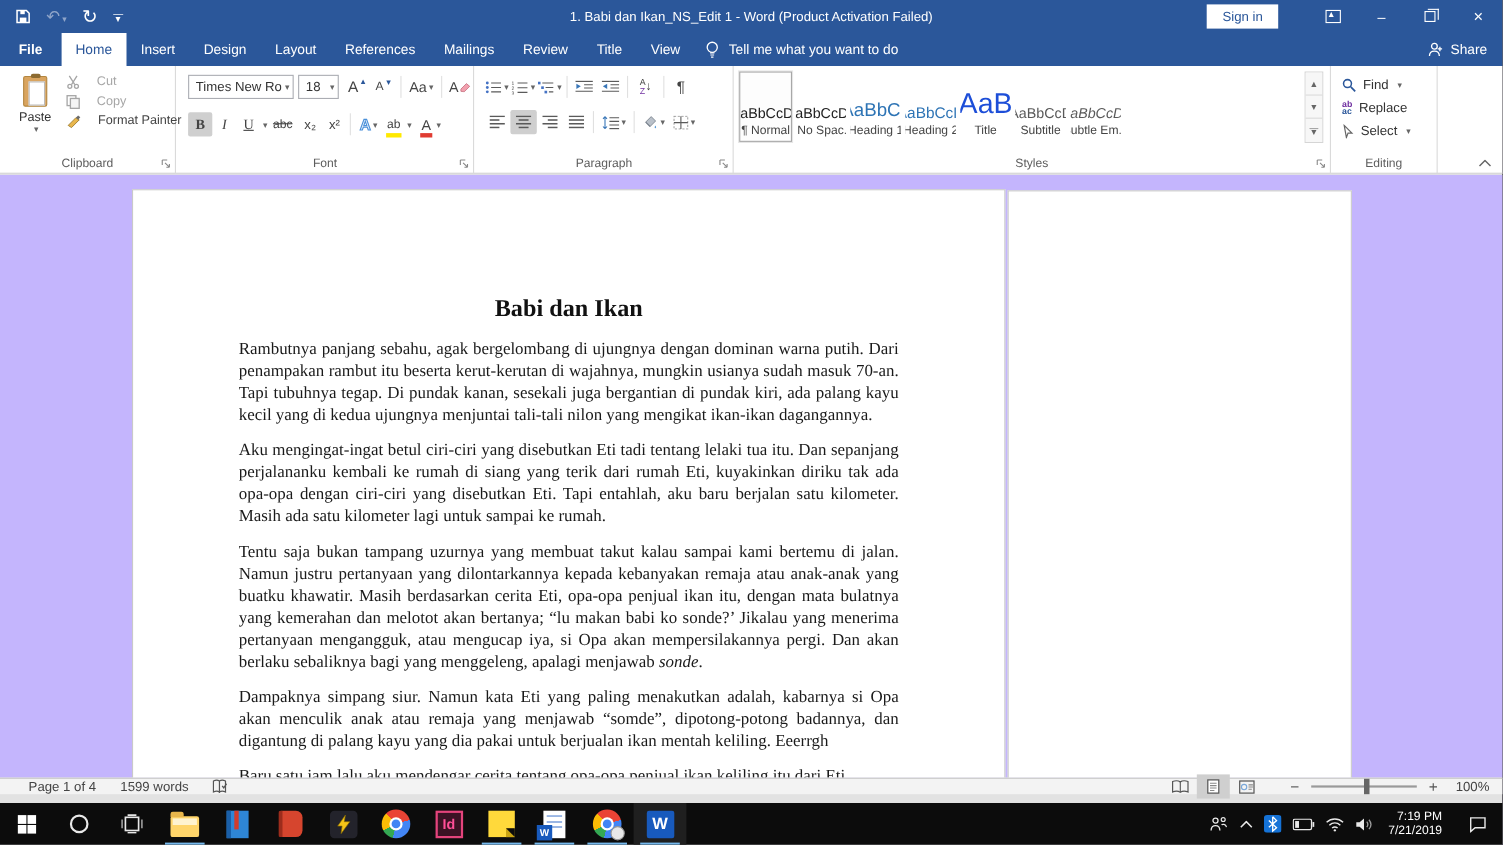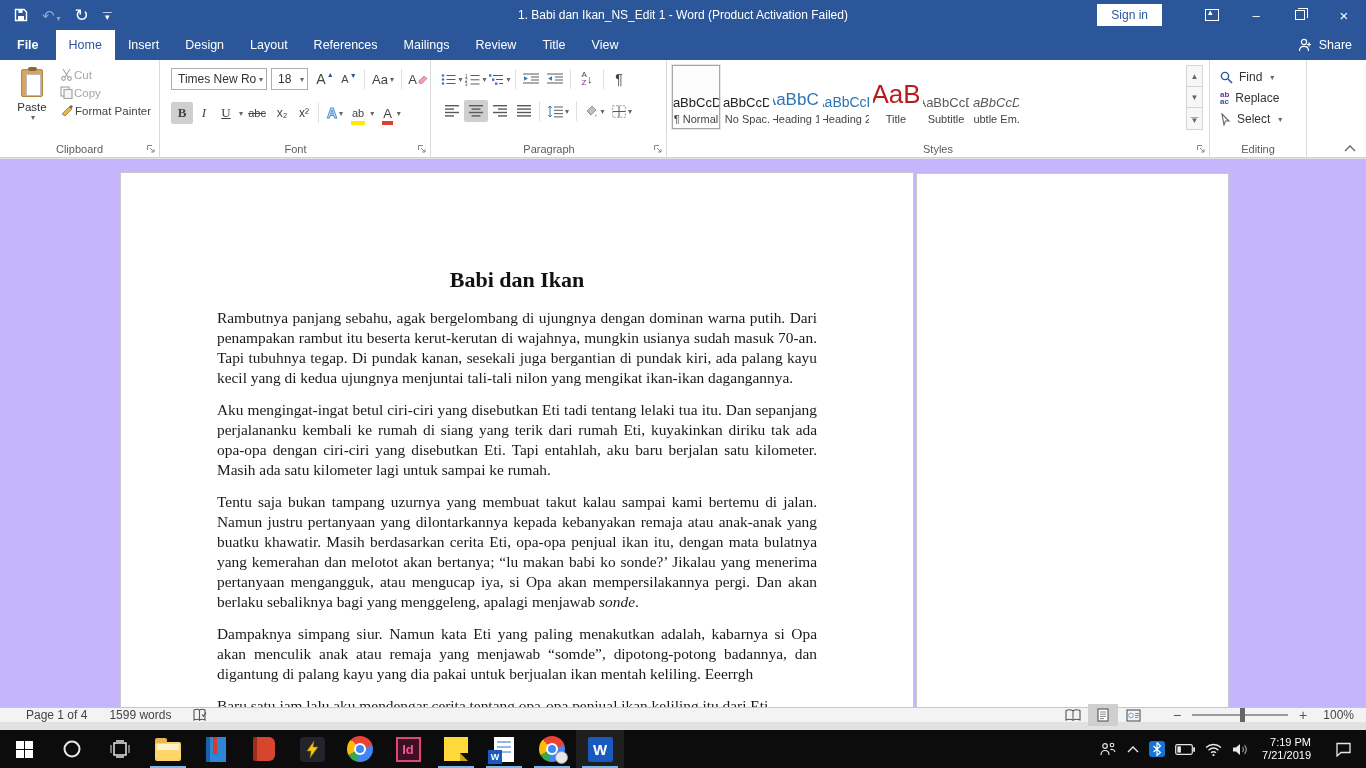--- a/index.html
+++ b/index.html
@@ -40,21 +40,21 @@
   .dis { color:#a6a6a6 !important; }
   .dd { font-size:8px; color:#666; margin-left:2px; }
   .vsep { width:1px; background:#e0e0e0; height:20px; margin:0 3px; align-self:center; }
 
   
   .paste-btn { position:absolute; left:6px; top:6px; width:52px; height:74px; display:flex; flex-direction:column; align-items:center; cursor:pointer; font-size:11.5px; color:#333; }
   .clip-icon { width:22px; height:28px; background:#d9a45f; border:1px solid #b3863f; border-radius:2px; position:relative; margin-top:3px; }
   .clip-icon:before { content:""; position:absolute; left:4px; top:4px; width:13px; height:20px; background:#fff; border:1px solid #bbb; }
   .clip-icon:after { content:""; position:absolute; left:6px; top:-3px; width:9px; height:4px; background:#8c6a30; border-radius:2px; }
   .clip-list { position:absolute; left:60px; top:8px; display:flex; flex-direction:column; gap:5px; }
-  .clip-item { display:flex; align-items:center; gap:1px; cursor:pointer; white-space:nowrap; font-size:11.5px; }
+  .clip-item { display:flex; gap:15px; cursor:pointer; white-space:nowrap; font-size:11.5px; }
 
   
   .combo { position:absolute; height:22px; border:1px solid #abadb3; background:#fff; display:flex; align-items:center; justify-content:space-between; padding:0 3px 0 6px; font-size:12px; color:#333; cursor:pointer; }
   .fnt-row2 { position:absolute; left:10px; top:42px; display:flex; align-items:center; }
   .fnt-row2 .rbtn { width:22px; height:22px; font-size:13px; }
   .serifb { font-family:"Liberation Serif", serif; }
   .ubar { text-decoration:underline; }
   .redbar { display:block; position:relative; font-size:13px; line-height:13px; }
   .redbar:after { content:""; position:absolute; left:-1px; right:-1px; bottom:-5px; height:4px; }
   .fc:after { background:#e03c32; }
@@ -165,20 +165,29 @@
     <div class="tab file">File</div>
     <div class="tab active">Home</div>
     <div class="tab">Insert</div>
     <div class="tab">Design</div>
     <div class="tab">Layout</div>
     <div class="tab">References</div>
     <div class="tab">Mailings</div>
     <div class="tab">Review</div>
     <div class="tab">Title</div>
     <div class="tab">View</div>
+    <div class="tellme">
+      <span>
+        <svg width="13" height="17" viewBox="0 0 13 17">
+            <circle cx="6.5" cy="6" r="4.6" fill="none" stroke="#fff" stroke-width="1.2"></circle>
+            <path d="M4.5 11h4M4.8 13h3.4M5.4 15h2.2" stroke="#fff" stroke-width="1.1"></path>
+          </svg>
+      </span>
+      <span>Tell me what you want to do</span>
+    </div>
     <div class="tabrow-right">
       <span>
         <svg width="15" height="14" viewBox="0 0 15 14">
             <circle cx="6" cy="4" r="2.6" fill="none" stroke="#fff" stroke-width="1.2"></circle>
             <path d="M1.5 13c0-3 2-4.6 4.5-4.6S10.5 10 10.5 13" fill="none" stroke="#fff" stroke-width="1.2"></path>
             <path d="M11 4.5v4M9 6.5h4" stroke="#fff" stroke-width="1.2"></path>
           </svg>
       </span>
       <span>Share</span>
     </div>
@@ -418,21 +427,21 @@
         </div>
         <div class="style-card">
           <span class="style-prev" style="font-size:17px;color:#2e74b5">AaBbCc</span>
           <span class="style-name">Heading 1</span>
         </div>
         <div class="style-card">
           <span class="style-prev" style="font-size:14px;color:#2e74b5">AaBbCcD</span>
           <span class="style-name">Heading 2</span>
         </div>
         <div class="style-card">
-          <span class="style-prev" style="font-size:26px;color:#b91c1c">AaB</span>
+          <span class="style-prev" style="font-size:26px;color:#1d4ed8">AaB</span>
           <span class="style-name">Title</span>
         </div>
         <div class="style-card">
           <span class="style-prev" style="font-size:13px;color:#595959">AaBbCcD</span>
           <span class="style-name">Subtitle</span>
         </div>
         <div class="style-card">
           <span class="style-prev" style="font-size:13px;font-style:italic;color:#595959">AaBbCcDc</span>
           <span class="style-name">Subtle Em...</span>
         </div>

